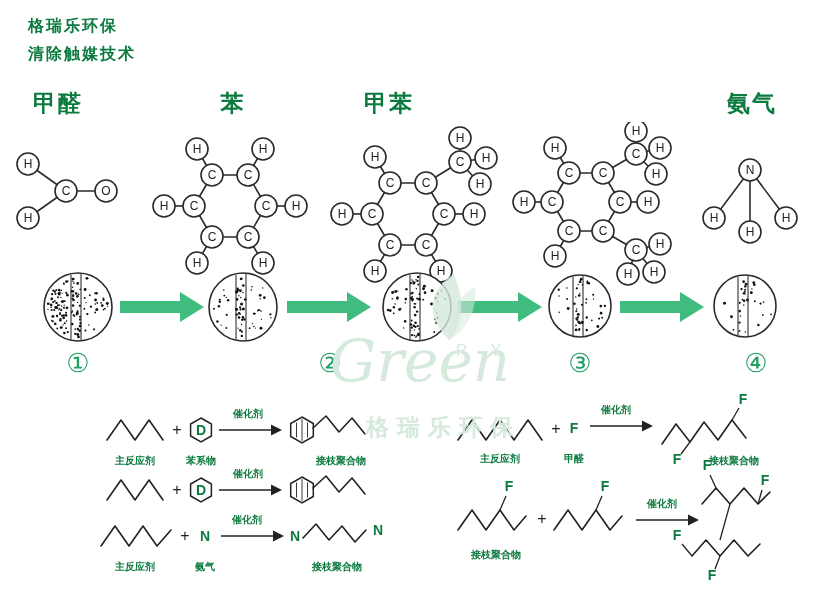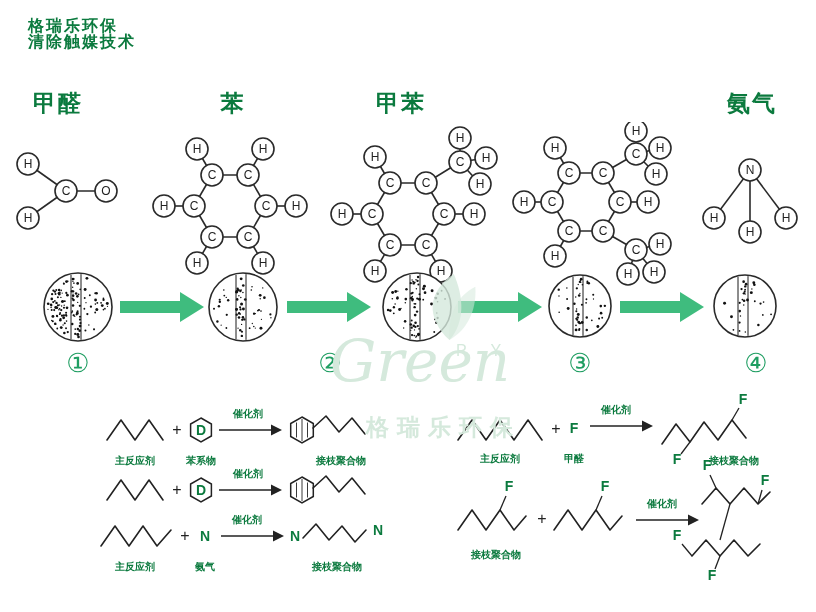--- a/index.html
+++ b/index.html
@@ -34,26 +34,26 @@
   .wm-company{position:absolute;left:366px;top:372px;font-size:23px;letter-spacing:8px;font-weight:bold;color:var(--wm-green);white-space:nowrap;}
   .wm-leaf{position:absolute;left:412px;top:228px;}
 </style>
 </head>
 <body>
 
 <div class="page">
 
   <div class="abs" style="left:28px;top:18px">
     <div class="header-line">格瑞乐环保</div>
-    <div class="header-line" style="">清除触媒技术</div>
+    <div class="header-line" style="margin-top:12px">清除触媒技术</div>
   </div>
 
   <div class="mol-title" style="left:58px">甲醛</div>
   <div class="mol-title" style="left:233px">苯</div>
-  <div class="mol-title" style="left:401px">甲苯</div>
+  <div class="mol-title" style="left:389px">甲苯</div>
   <div class="mol-title" style="left:752px">氨气</div>
 
   <div class="abs" style="left:8px;top:140px"><svg width="112" height="100" viewBox="0 0 112 100">
         <line x1="20" y1="24" x2="58" y2="51" stroke="var(--structure)" stroke-width="1.6"></line>
         <line x1="20" y1="78" x2="58" y2="51" stroke="var(--structure)" stroke-width="1.6"></line>
         <line x1="58" y1="51" x2="98" y2="51" stroke="var(--structure)" stroke-width="1.6"></line>
         <circle cx="20" cy="24" r="11" fill="#fff" stroke="var(--structure)" stroke-width="1.6"></circle>
         <text x="20" y="28" text-anchor="middle" font-size="12" fill="#222">H</text>
         <circle cx="20" cy="78" r="11" fill="#fff" stroke="var(--structure)" stroke-width="1.6"></circle>
         <text x="20" y="82" text-anchor="middle" font-size="12" fill="#222">H</text>

